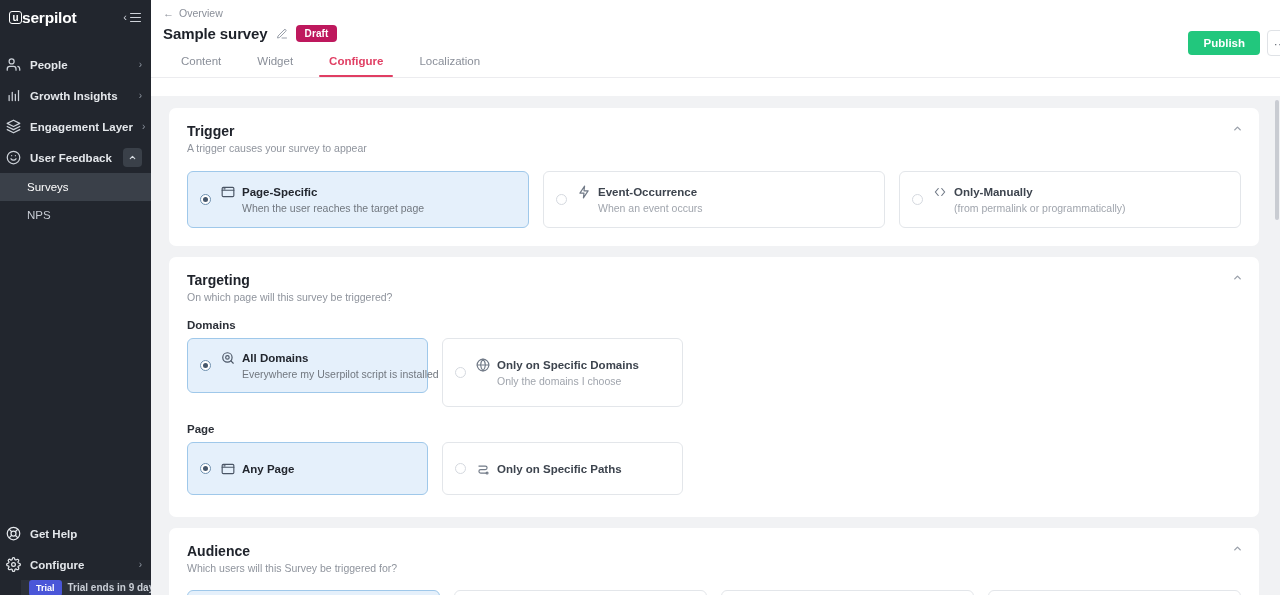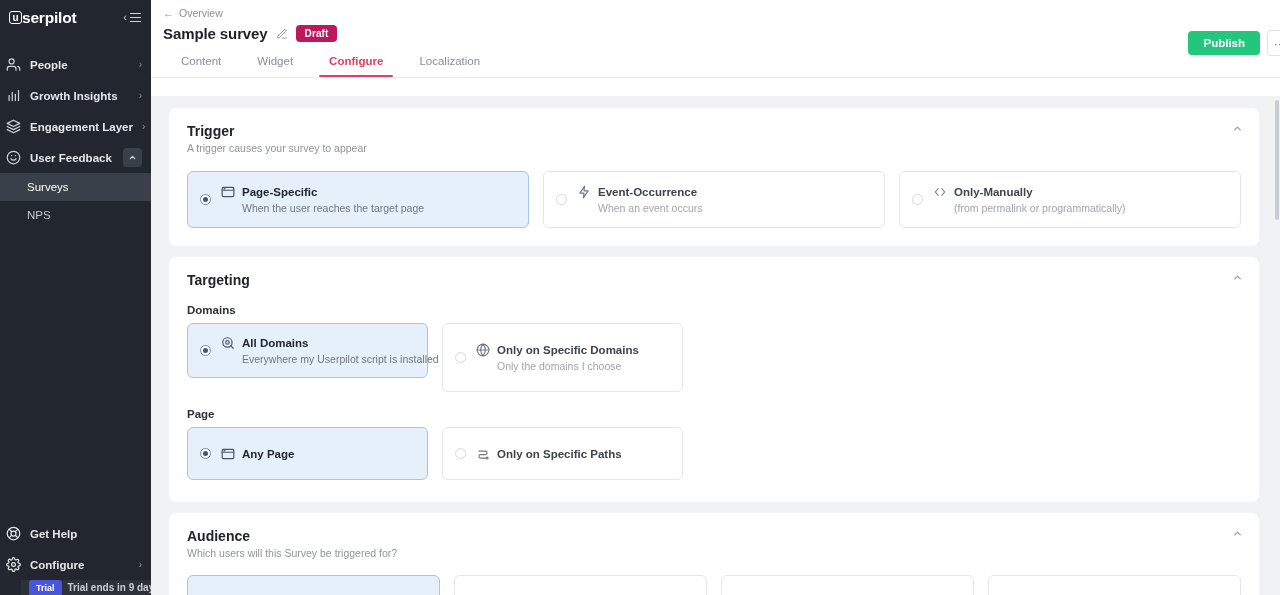--- a/index.html
+++ b/index.html
@@ -395,20 +395,21 @@
               <span class="opt-sub">(from permalink or programmatically)</span>
             </span>
           </div>
 
         </div>
       </div>
 
       <div class="card" style="padding-bottom:22px;">
         <div>
           <div class="card-head-title">Targeting</div>
+          <div class="card-head-sub">On which page will this survey be triggered?</div>
         </div>
         <div class="collapse-chev">
           <svg width="11" height="11" viewBox="0 0 24 24" fill="none" stroke="currentColor" stroke-width="3" stroke-linecap="round" stroke-linejoin="round">
               <polyline points="18 15 12 9 6 15"></polyline>
             </svg>
         </div>
 
         <div class="subhead">Domains</div>
 
         <div class="optrow">

